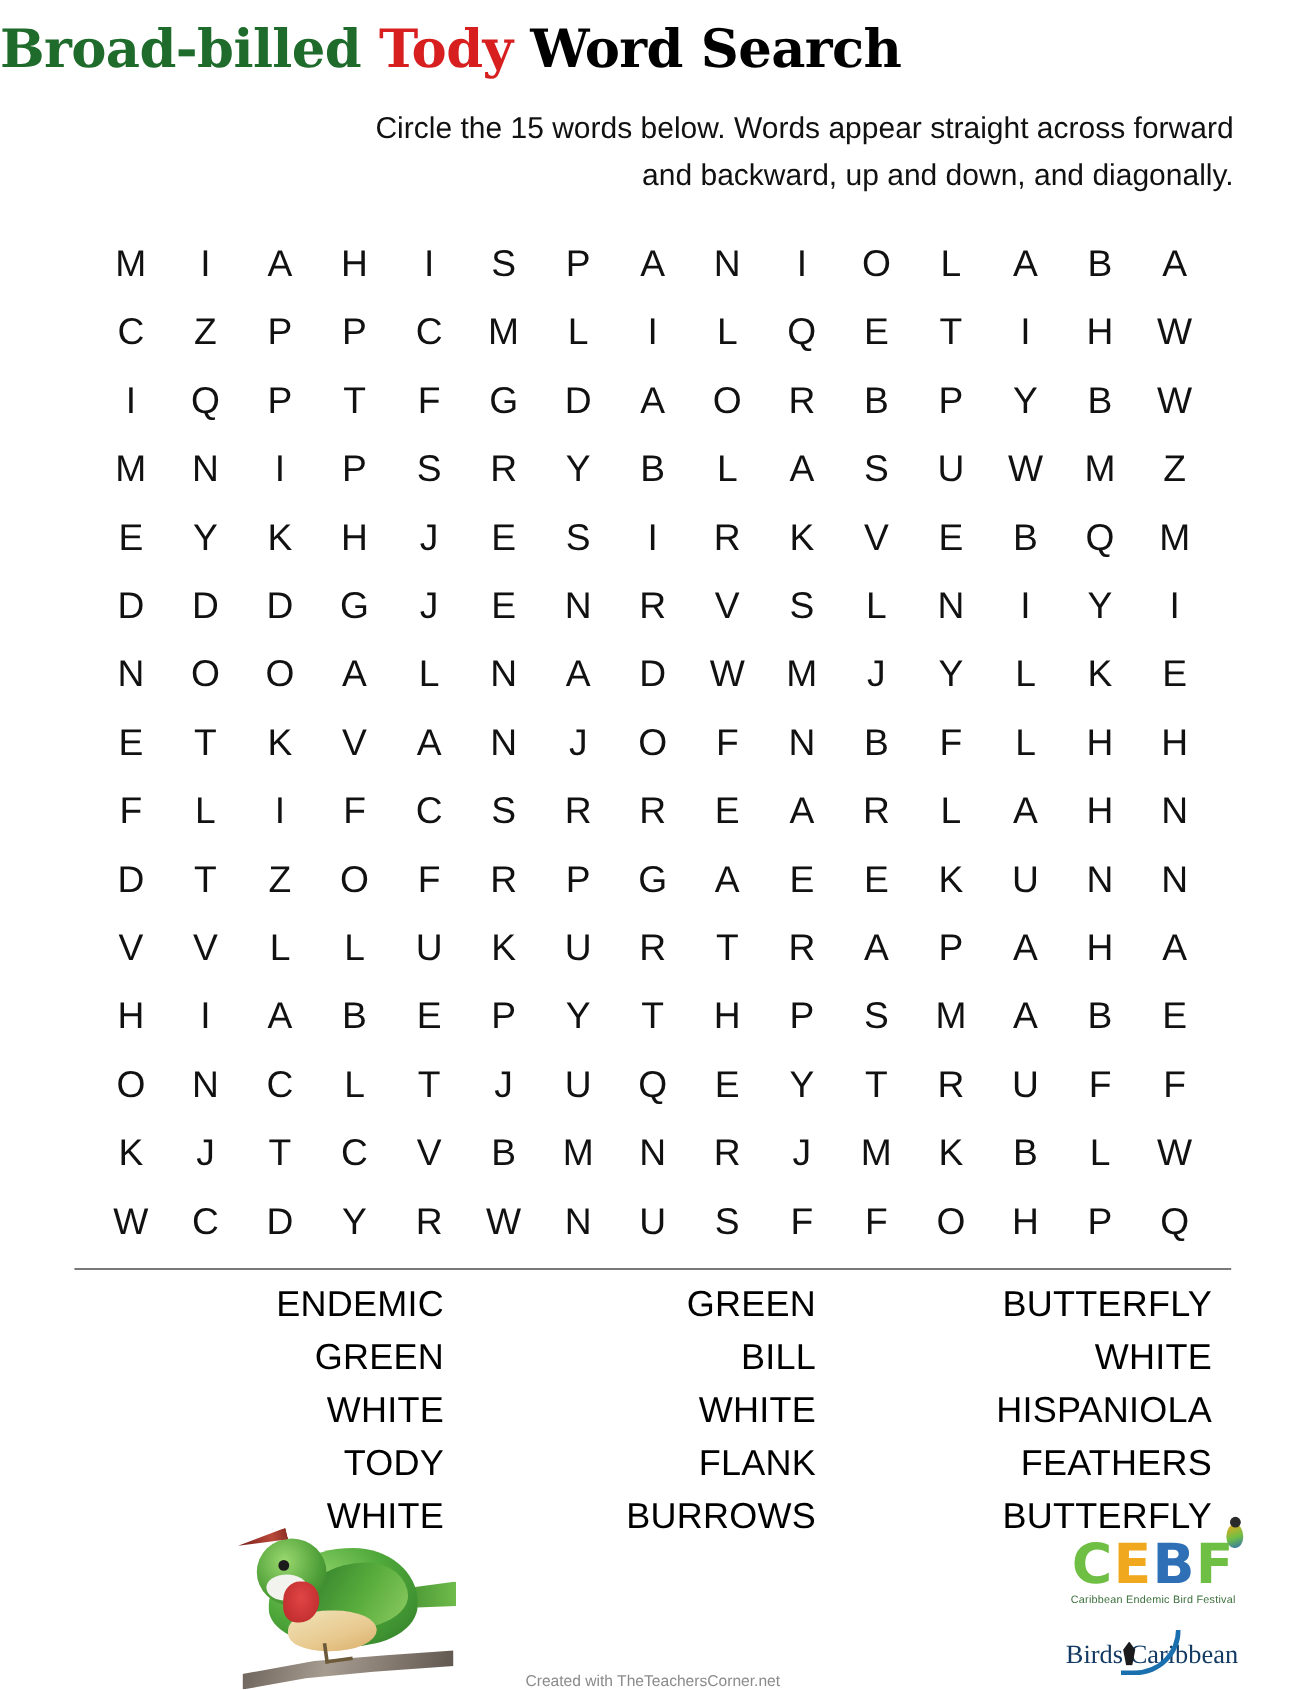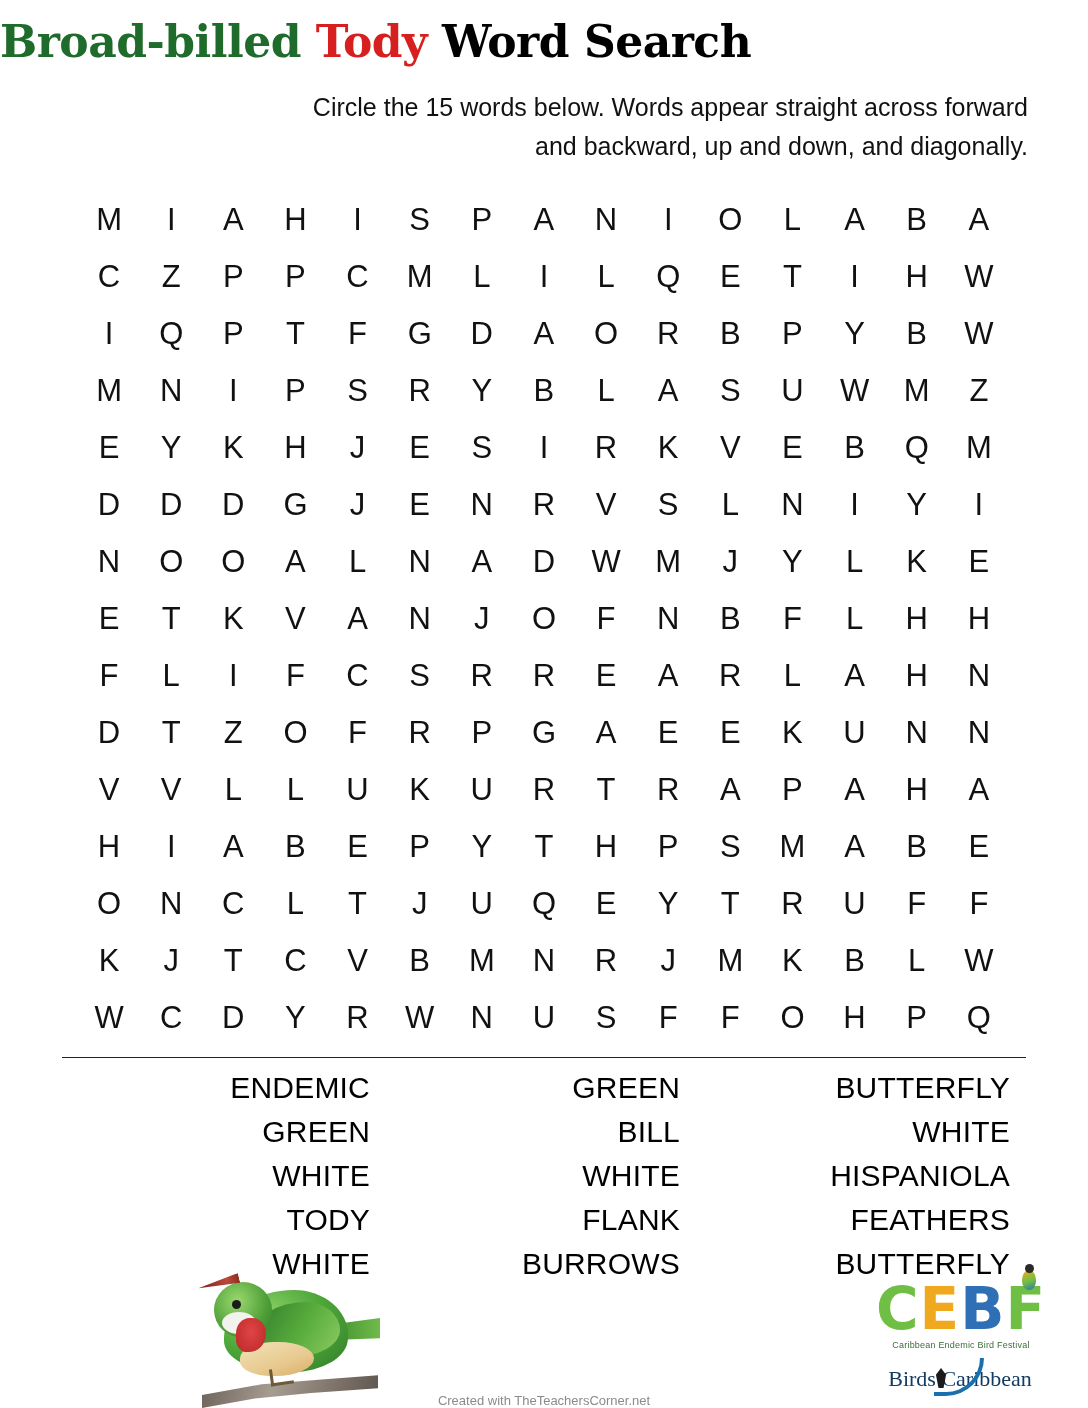--- a/index.html
+++ b/index.html
@@ -205,21 +205,21 @@
   .cebf-logo {
     position: absolute;
     right: 42px;
     top: 1262px;
     width: 170px;
     text-align: center;
   }
   .cebf-letters {
     font-family: "DejaVu Sans", sans-serif;
     font-weight: bold;
-    font-size: 58px;
+    font-size: 46px;
     letter-spacing: 1px;
     line-height: 1;
     white-space: nowrap;
   }
   .cebf-letters .c { color: #6fbf44; }
   .cebf-letters .e { color: #f0a81e; }
   .cebf-letters .b { color: #2f6fb5; }
   .cebf-letters .f { color: #6fbf44; }
   .cebf-tag {
     font-size: 9px;

